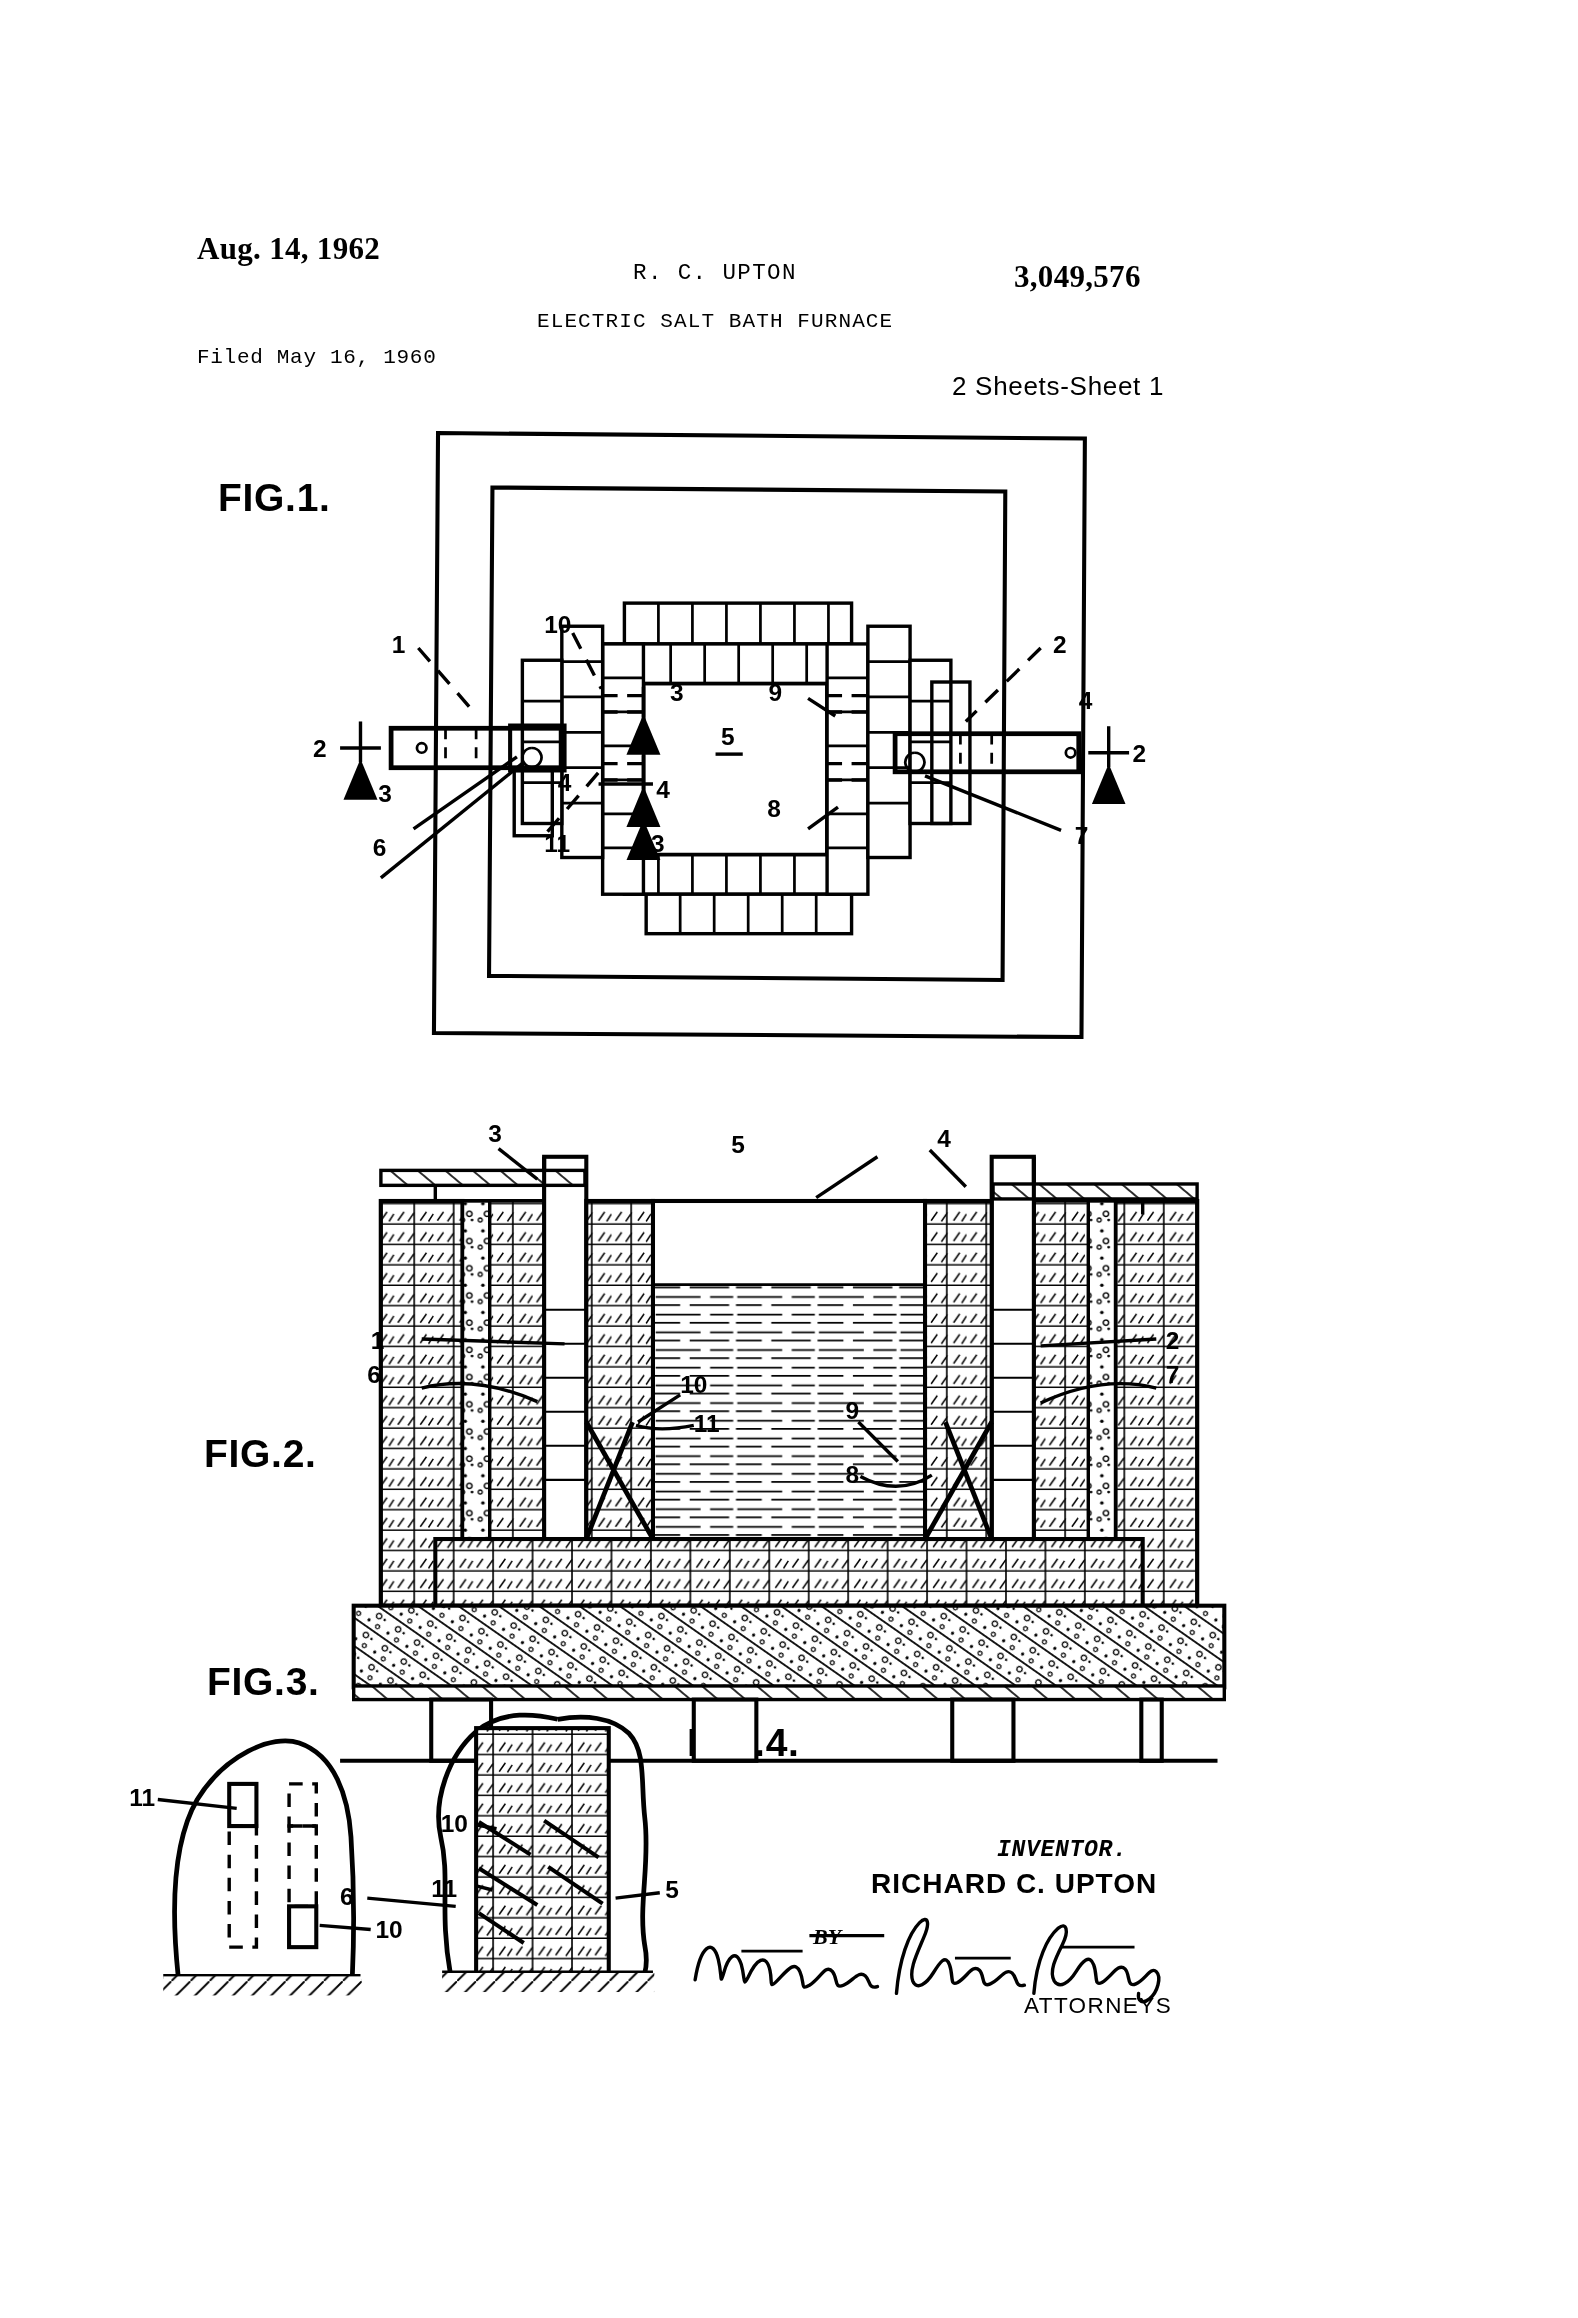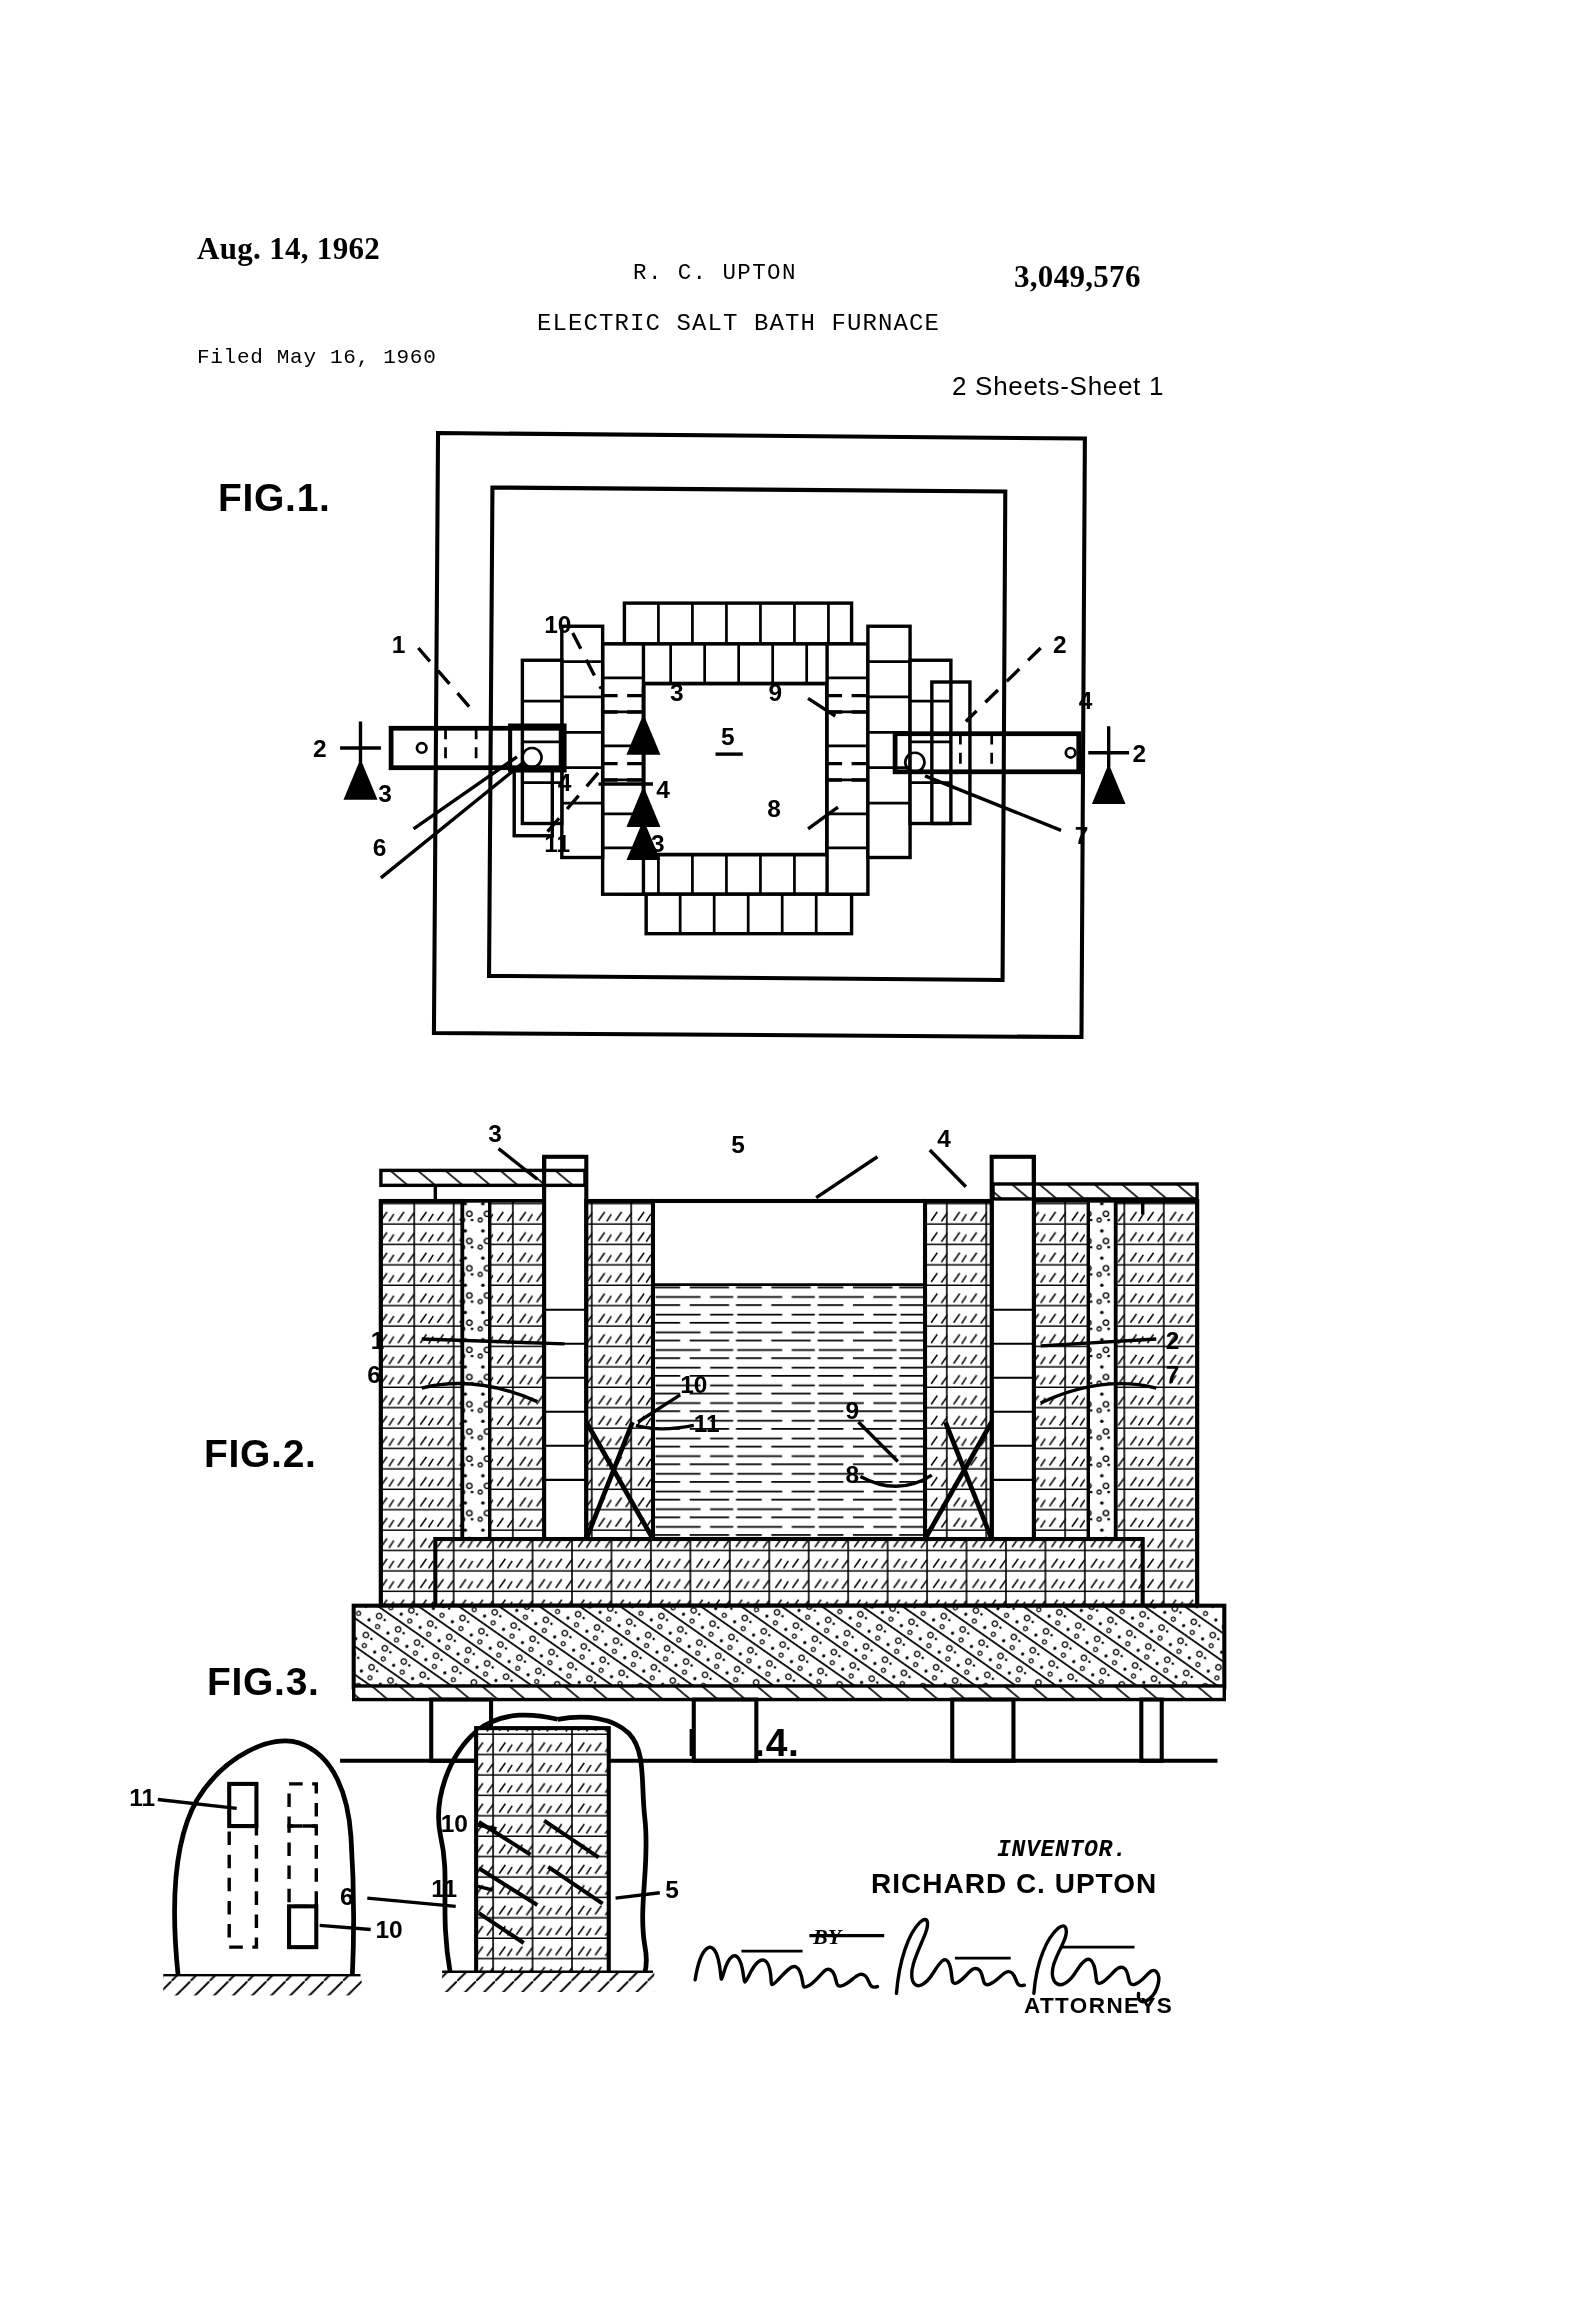--- a/index.html
+++ b/index.html
@@ -5,35 +5,35 @@
 <style>
   html,body{margin:0;padding:0;background:#fff;}
   body{
     width:1578px;height:2319px;position:relative;overflow:hidden;
     font-family:"Liberation Serif", serif;color:#000;
   }
   .page{position:absolute;inset:0;background:#ffffff;}
   .abs{position:absolute;}
   .hdr-date{left:197px;top:231px;font-family:"Liberation Serif",serif;font-weight:bold;font-size:31px;letter-spacing:0.3px;}
   .hdr-inventor{left:633px;top:260px;font-family:"Liberation Mono",monospace;font-size:22.5px;letter-spacing:1.4px;}
-  .hdr-title{left:537px;top:310px;font-family:"Liberation Mono",monospace;font-size:24px;letter-spacing:1.1px;}
+  .hdr-title{left:537px;top:310px;font-family:"Liberation Mono",monospace;font-size:21px;letter-spacing:1.1px;}
   .hdr-patno{left:1014px;top:259px;font-family:Liberation Serif, serif;font-weight:bold;font-size:31px;letter-spacing:0.3px;}
   .hdr-filed{left:197px;top:346px;font-family:"Liberation Mono",monospace;font-size:21px;letter-spacing:0.7px;}
   .hdr-sheets{left:952px;top:371px;font-family:Liberation Sans, sans-serif;font-size:26px;letter-spacing:0.7px;}
 
   .figlabel{font-family:"Liberation Sans",sans-serif;font-weight:bold;font-size:39px;letter-spacing:0.7px;text-align:center;}
   .fig1-label{left:218px;top:476px;}
   .fig2-label{left:204px;top:1432px;}
   .fig3-label{left:163px;top:1660px;margin-left:44px;}
   .fig4-label{left:687px;top:1721px;}
 
   .sig-inventor{left:997px;top:1837px;font-family:Liberation Mono, monospace;font-style:italic;font-weight:bold;font-size:23px;letter-spacing:0.7px;}
   .sig-name{left:871px;top:1868px;font-family:"Liberation Sans",sans-serif;font-weight:bold;font-size:28px;letter-spacing:1px;}
   .sig-by{left:813px;top:1908px;font-family:"Liberation Serif",serif;font-style:italic;font-weight:bold;font-size:22px;margin-top:16px;}
-  .sig-attorneys{left:1024px;top:1993px;font-family:"Liberation Sans",sans-serif;font-weight:bold;font-size:22.5px;letter-spacing:1.4px;}
+  .sig-attorneys{left:1024px;top:1993px;font-family:"Liberation Sans",sans-serif;font-weight:normal;font-size:22.5px;letter-spacing:1.4px;}
 
   svg{position:absolute;left:0;top:0;overflow:visible;}
   .ln{stroke:#000;fill:none;}
   .numlbl{font-family:"Liberation Sans",sans-serif;font-weight:bold;font-size:36px;fill:#000;}
 </style>
 </head>
 <body>
 
 <div class="page">
 

